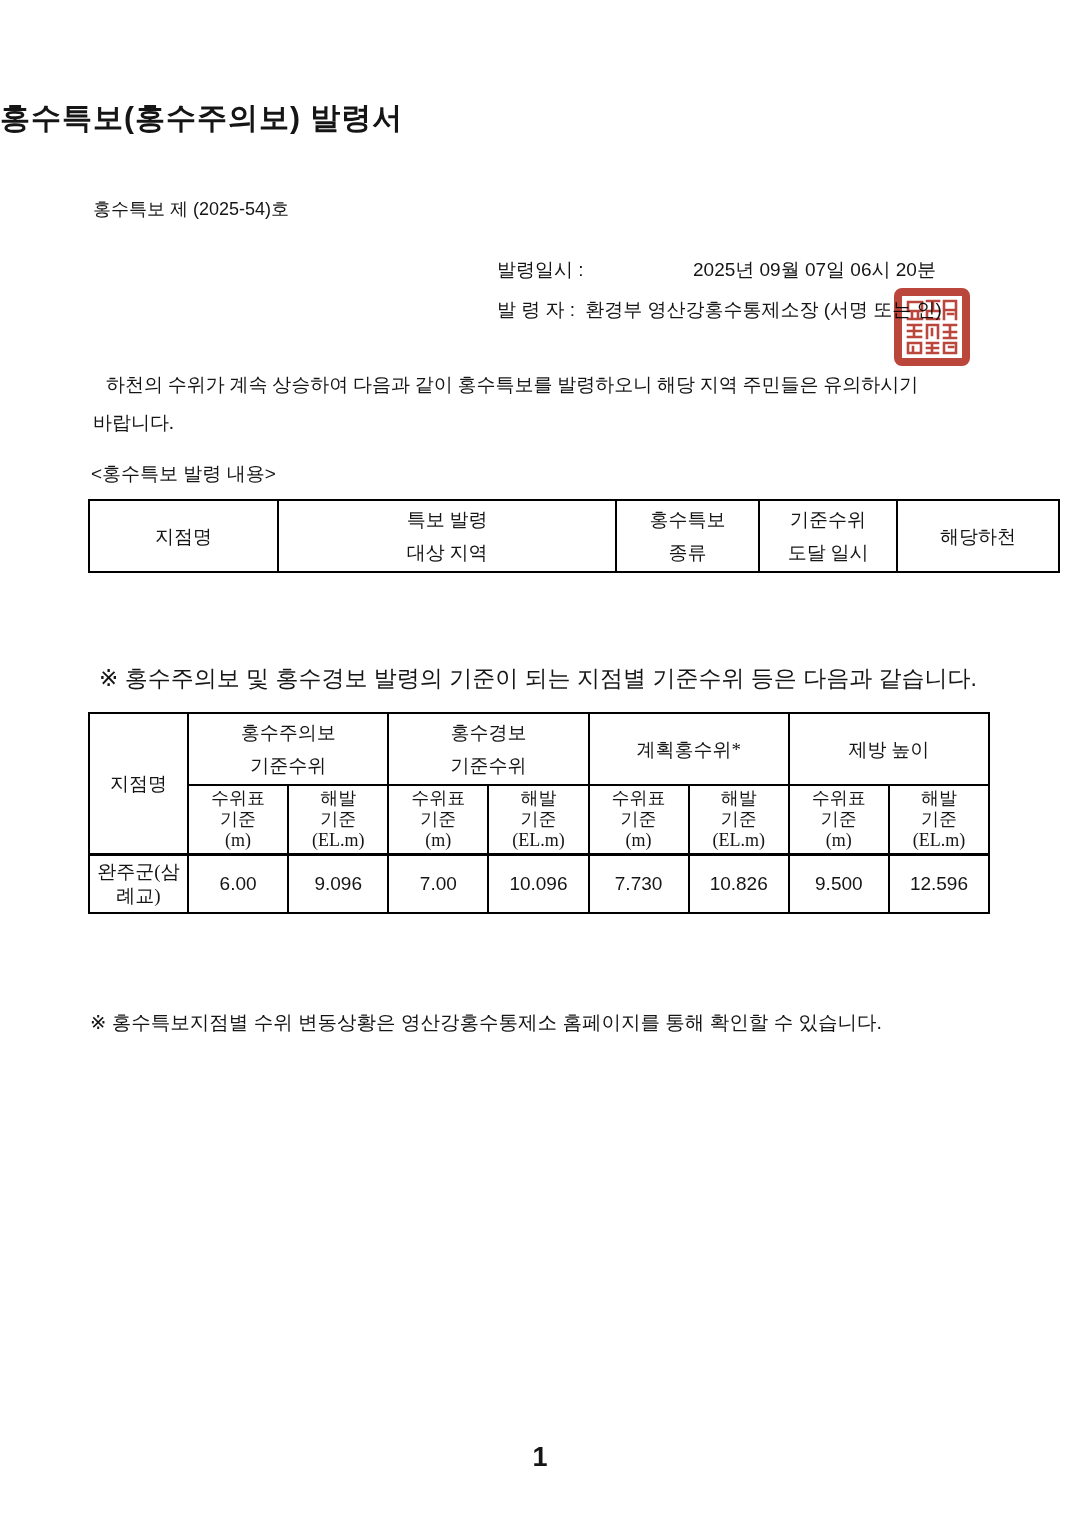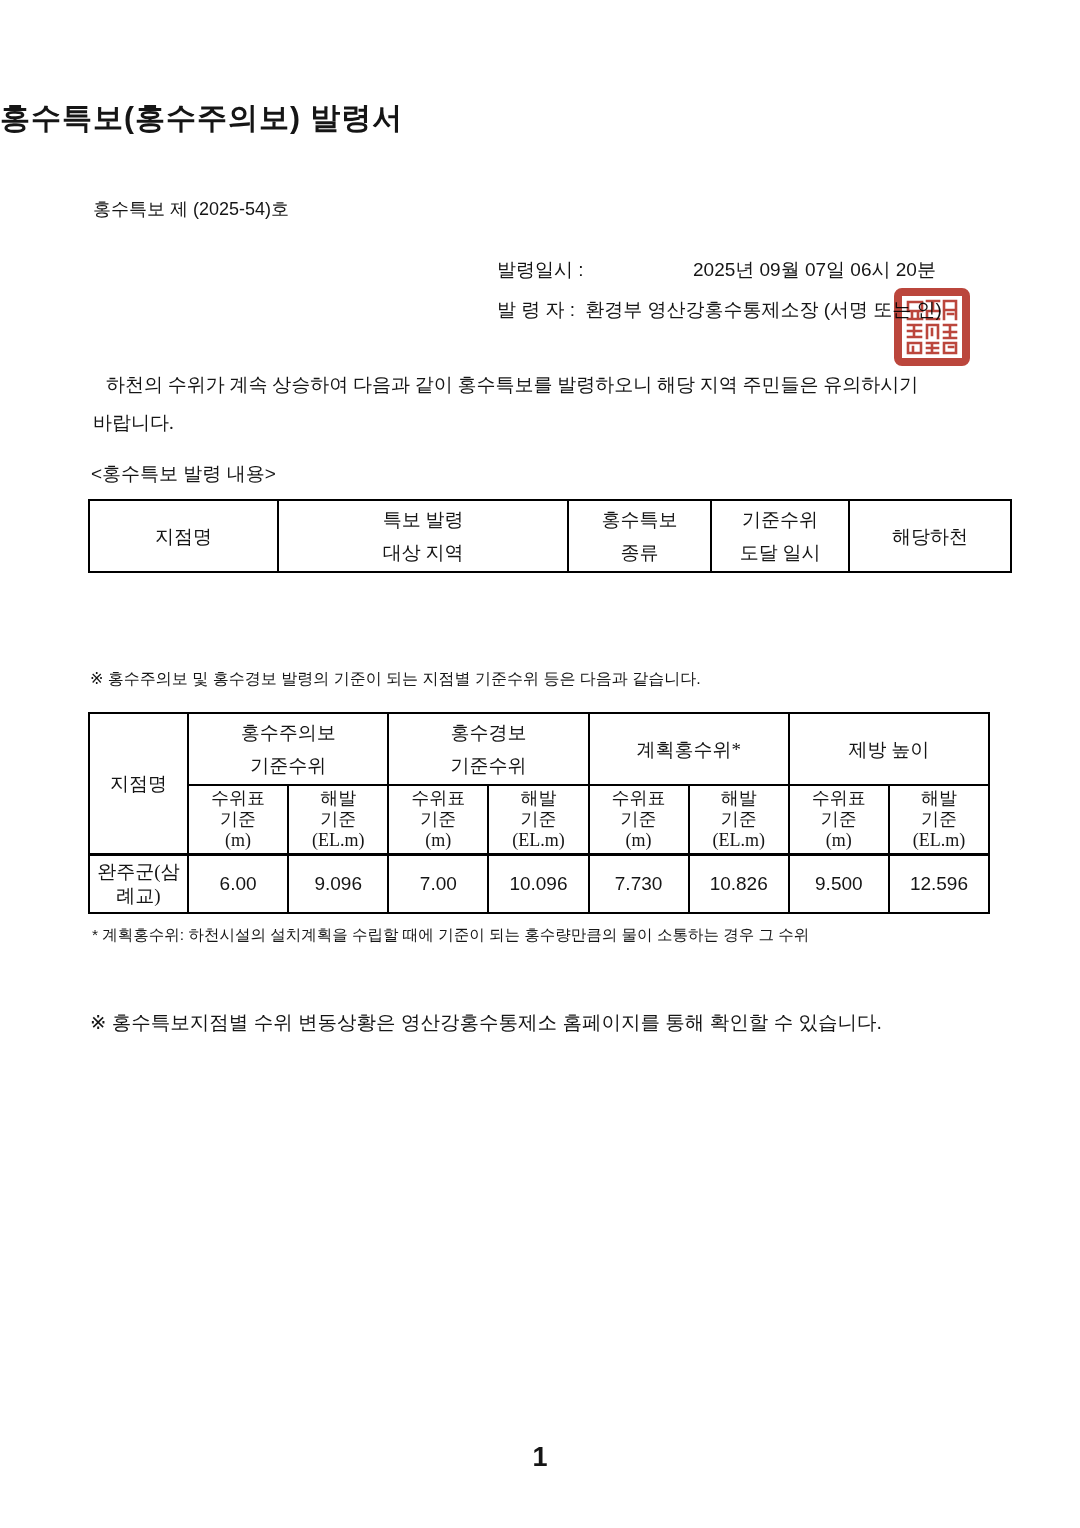--- a/index.html
+++ b/index.html
@@ -26,24 +26,24 @@
 
   .section1-title { top:461px; left:91px; font-size:19px; }
 
   table { border-collapse:collapse; table-layout:fixed; background:#fff; }
   td,th { border:2px solid #000; text-align:center; vertical-align:middle;
           font-weight:normal; font-size:19px; padding:2px 3px; }
 
   .t1 { top:499px; left:88px; width:902px; }
   .t1 th { height:72px; line-height:33px; }
   .t1 td { height:58px; line-height:26px; border-top-width:3px; }
-  .t1 .c0{width:189px}.t1 .c1{width:290px}.t1 .c2{width:143px}
+  .t1 .c0{width:189px}.t1 .c1{width:338px}.t1 .c2{width:143px}
   .t1 .c3{width:138px}.t1 .c4{width:162px}
 
-  .notice1 { top:663px; left:90px; font-size:16px;margin-top:6px; }
+  .notice1 { top:663px; left:99px; font-size:23px; }
 
   .t2 { top:712px; left:88px; width:902px; }
   .t2 .cp { width:99px; }
   .t2 .grp th { height:64px; line-height:33px; }
   .t2 .sub th { height:66px; line-height:21px; font-size:18px; }
   .t2 .dat td { height:58px; line-height:24px; border-top-width:3px; }
 
   .footnote { top:920px; left:92px; font-size:15.5px; line-height:30px; }
   .notice2 { top:1009px; left:90px; font-size:19.5px; }
 
@@ -150,18 +150,17 @@
     <td>10.096</td>
     <td>7.730</td>
     <td>10.826</td>
     <td>9.500</td>
     <td>12.596</td>
   </tr>
 </tbody>
   </table>
 
 <div class="abs footnote">
-  <div>* 계획홍수위: 하천시설의 설치계획을 수립할 때에 기준이 되는 홍수량만큼의 물이 소통하는 경우 그 수위</div>
 </div>
 
 <div class="abs notice2">※ 홍수특보지점별 수위 변동상황은 영산강홍수통제소 홈페이지를 통해 확인할 수 있습니다.</div>
 
 <div class="abs page-num">1</div>
 
 </body></html>

